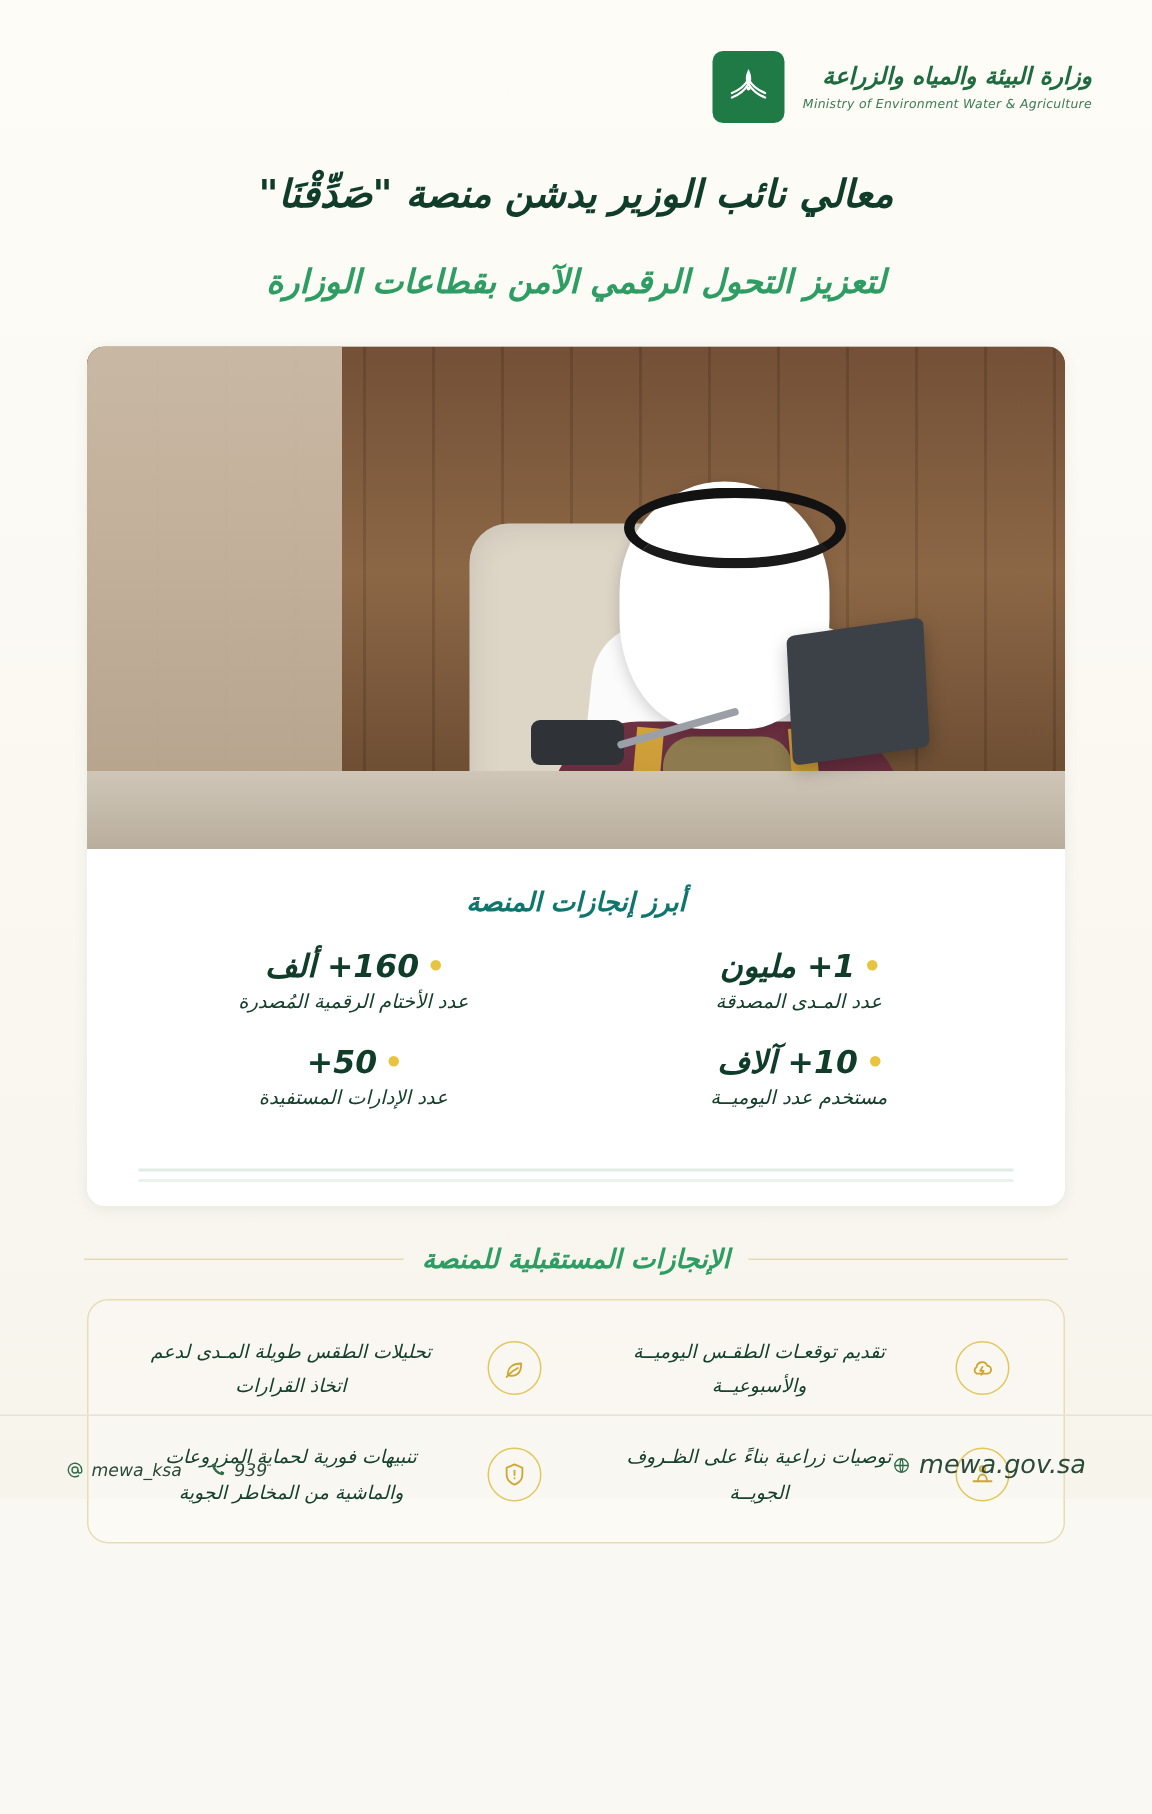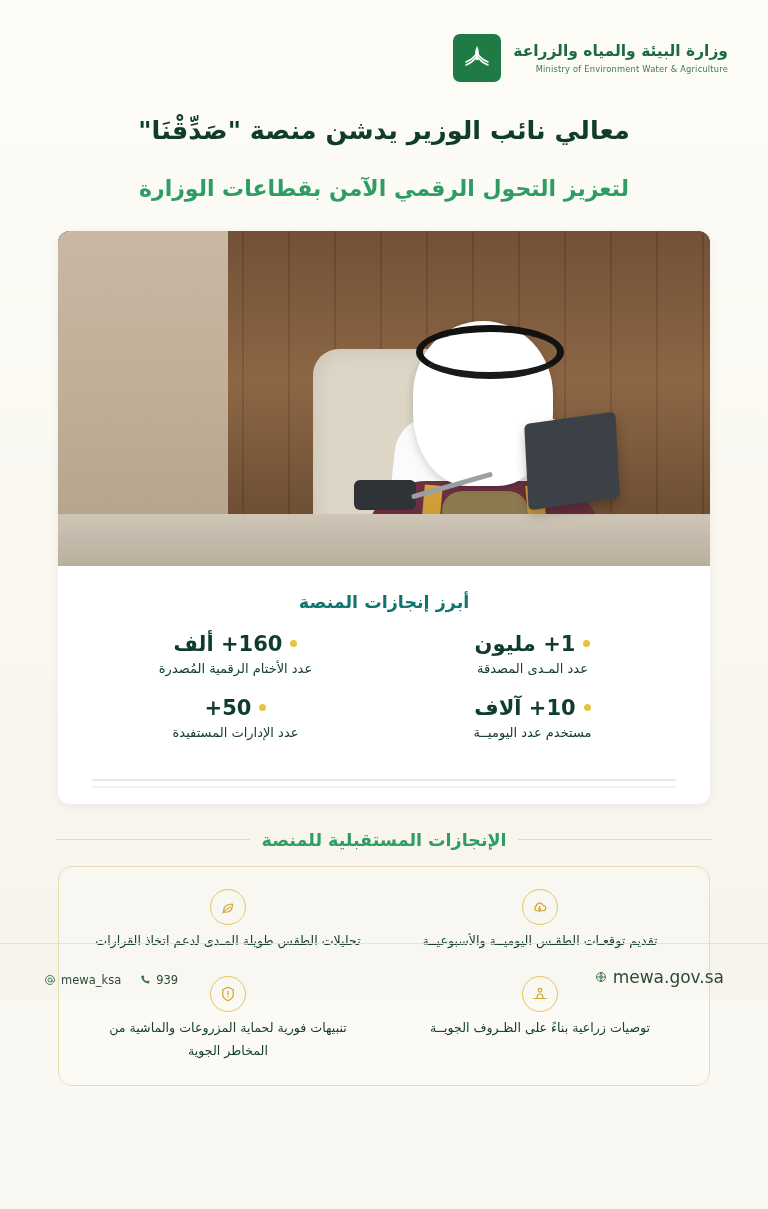--- a/index.html
+++ b/index.html
@@ -14,20 +14,21 @@
     overflow: hidden;
     position: relative;
   }
 
   .page {
     width: 768px;
     height: 999px;
     position: relative;
     background: linear-gradient(180deg, #fdfcf7 0%, #faf8f1 55%, #f7f4ec 100%);
     box-sizing: border-box;
+    font-style: italic;
   }
 
   
   .header {
     display: flex;
     justify-content: flex-start;
     align-items: center;
     padding: 34px 40px 0 40px;
     direction: rtl;
   }
@@ -270,23 +271,23 @@
     background: rgba(255,255,255,0.25);
   }
   .future-grid {
     display: grid;
     grid-template-columns: 1fr 1fr;
     row-gap: 24px;
     column-gap: 10px;
   }
   .f-item {
     display: flex;
-    flex-direction: column;
+    flex-direction: row;
     align-items: center;
-    gap: 4px;
+    gap: 32px;
     padding: 0 18px;
   }
   .f-icon {
     width: 34px; height: 34px; flex: 0 0 auto;
     border-radius: 50%;
     border: 1.5px solid #e3c75e;
     display: flex; align-items: center; justify-content: center;
     color: #cfa62f;
   }
   .f-text {

